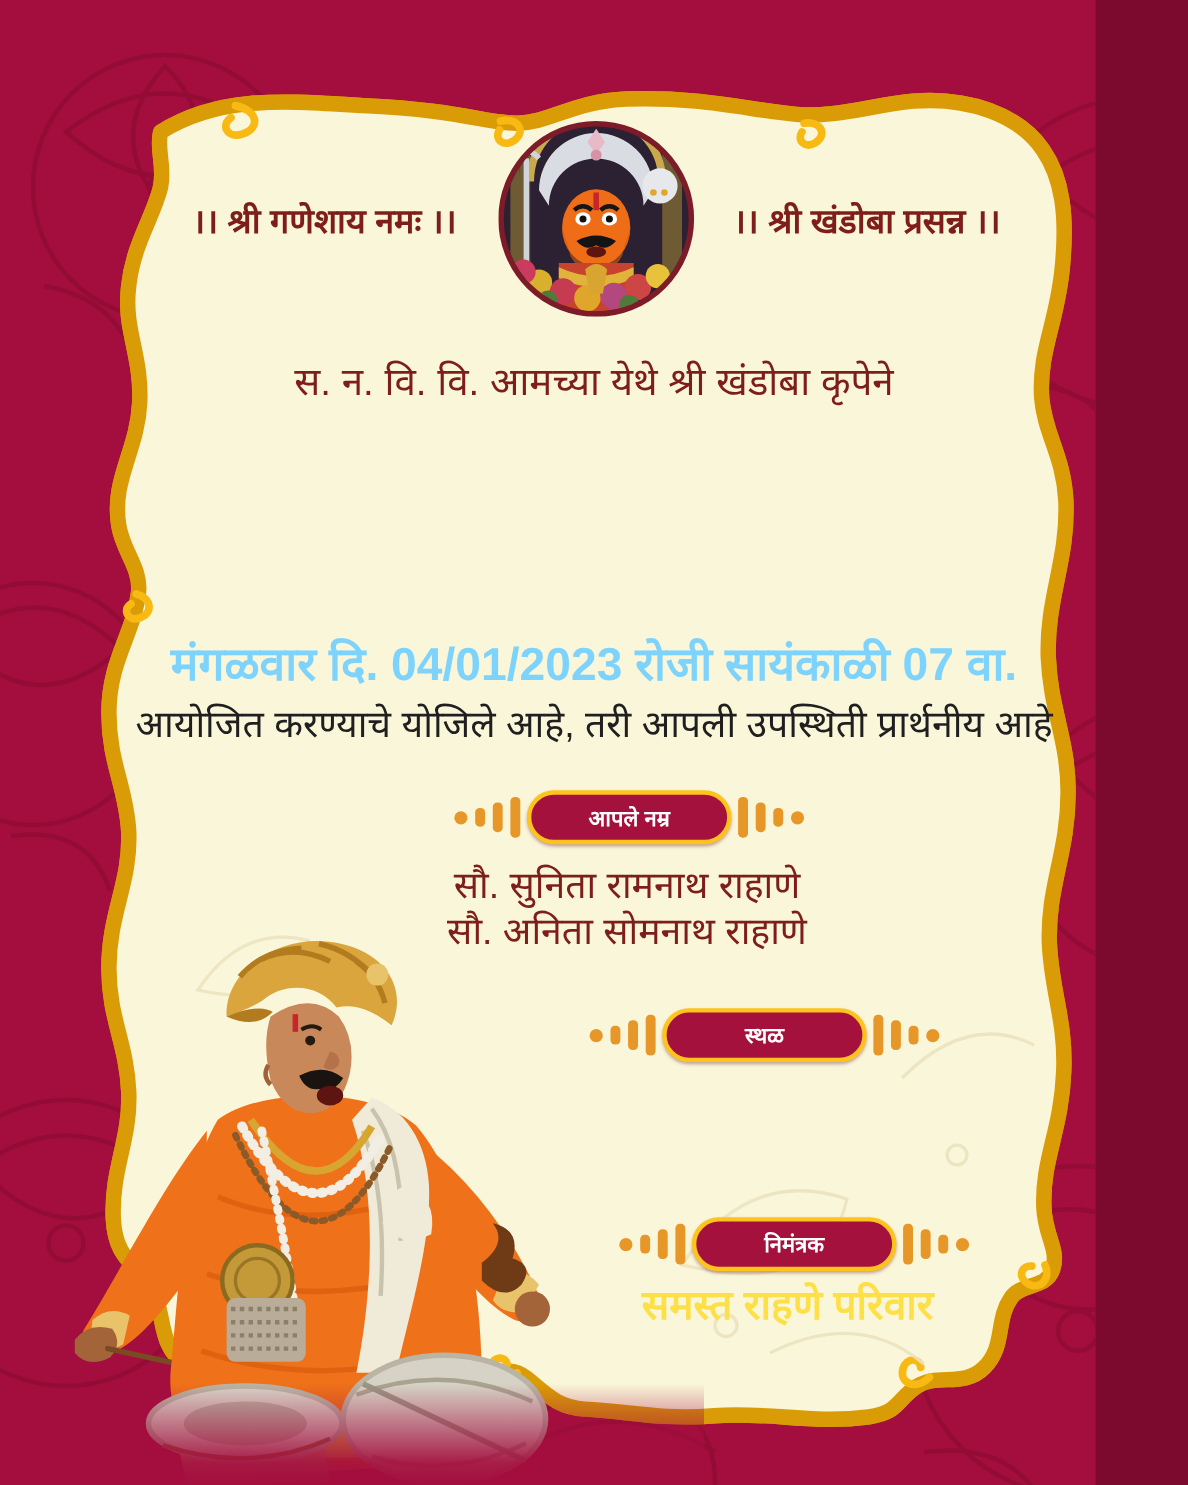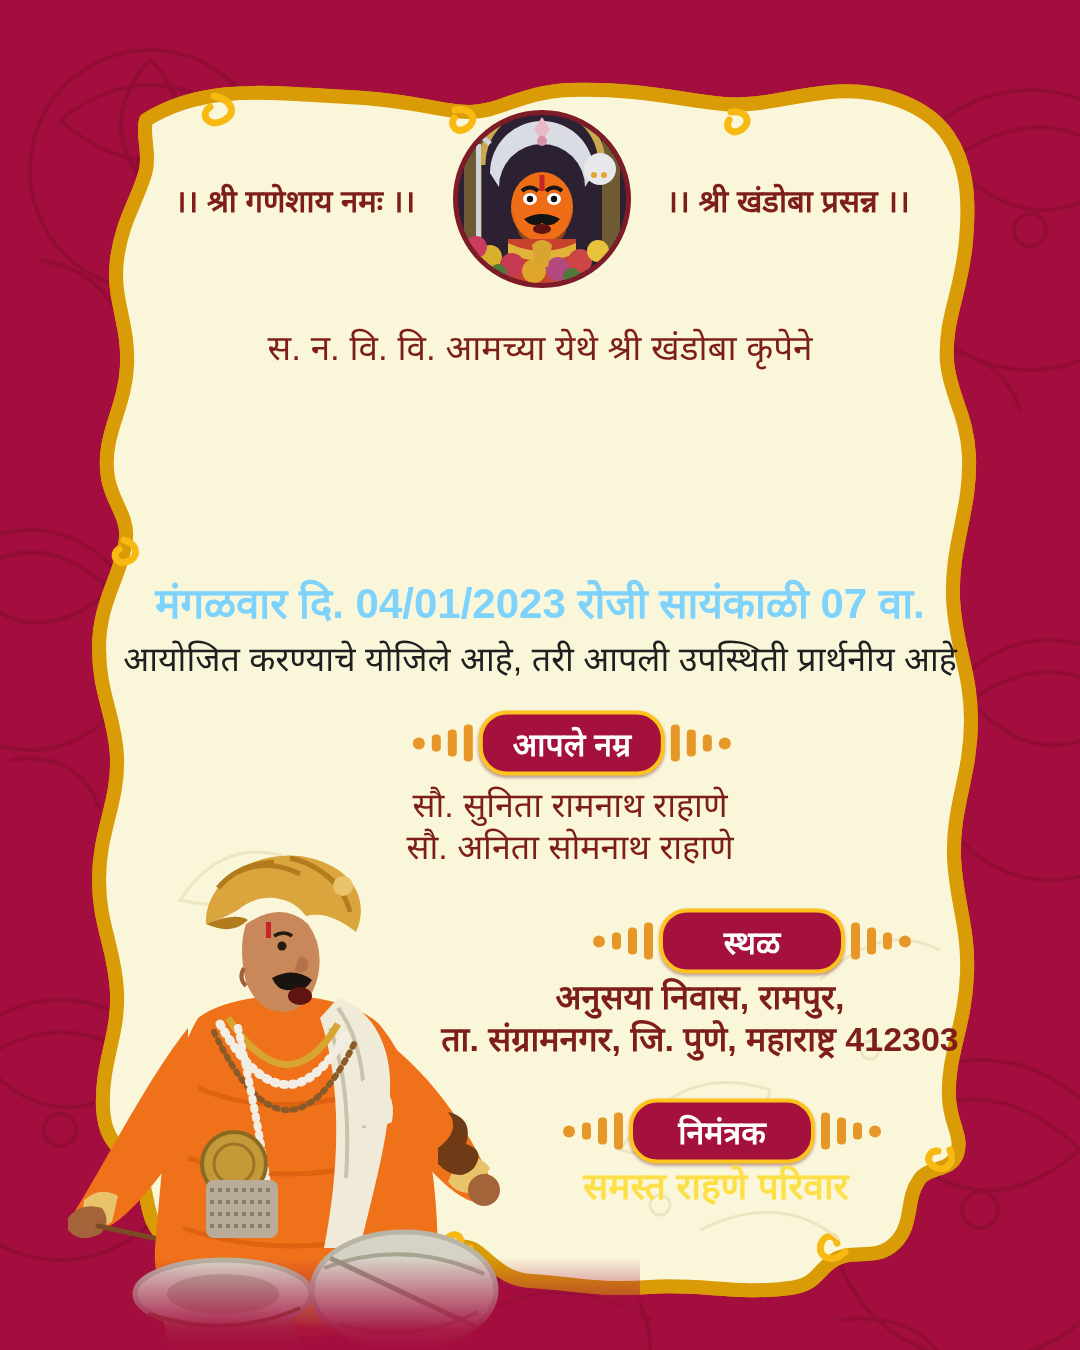--- a/index.html
+++ b/index.html
@@ -1,17 +1,17 @@
 <!DOCTYPE html>
 <html><head>
 <meta charset="utf-8">
 <style>
   html,body{margin:0;padding:0;background:#7c0a2e;}
   .canvas{
-    position:relative;width:1080px;height:1350px;overflow:hidden;
+    position:relative;width:996px;height:1350px;overflow:hidden;
     background:#a30e3e;
     font-family:"Liberation Sans",sans-serif;
   }
   .layer{position:absolute;left:0;top:0;}
   .txt{position:absolute;transform:translateX(-50%);white-space:nowrap;line-height:1.25;}
   .blessing{font-size:31px;font-weight:bold;color:#7e1e1b;}
   .intro{font-size:35px;font-weight:normal;color:#7e1e1b;}
   .main-title{
     font-size:102px;font-weight:800;color:#a5113d;letter-spacing:2px;
     text-shadow:
@@ -24,21 +24,21 @@
   .names{font-size:34px;font-weight:normal;color:#7e1e1b;text-align:center;line-height:42px;}
   .addr{font-size:34px;font-weight:bold;color:#7e1e1b;text-align:center;line-height:42px;}
   .inviter-name{font-size:37px;font-weight:800;color:#fde047;}
   .badge{position:absolute;transform:translate(-50%,-50%);display:flex;align-items:center;}
   .badge .dot{width:12px;height:12px;border-radius:50%;background:#e69728;}
   .badge .bar{width:9px;border-radius:4px;background:#e69728;}
   .badge .h1{height:17px}.badge .h2{height:27px}.badge .h3{height:37px}
   .badge .gap{width:7px}
   .badge .pill{
     margin:0 6px;background:#a5113d;border:4px solid #ffc31e;border-radius:28px;
-    color:#ffffff;font-size:32px;font-weight:bold;padding:7px 30px;min-width:118px;
+    color:#ffffff;font-size:20px;font-weight:bold;padding:7px 30px;min-width:118px;
     text-align:center;box-shadow:0 2px 3px rgba(90,10,30,.35);
   }
   .bottom-fade{
     position:absolute;left:0;top:1258px;width:640px;height:92px;
     background:linear-gradient(to bottom, rgba(163,14,62,0) 0%, rgba(163,14,62,.92) 78%, #a30e3e 100%);
   }
 </style>
 </head>
 <body>
 
@@ -223,42 +223,38 @@
     <span class="bar h1"></span>
       <span class="gap"></span>
     <span class="dot"></span>
   </div>
 
   <div class="txt names" style="left:570px;top:784px;">
     <div>सौ. सुनिता रामनाथ राहाणे</div>
     <div>सौ. अनिता सोमनाथ राहाणे</div>
   </div>
 
-  <div class="badge" style="left:752px;top:941px;">
+  <div class="badge" style="left:695px;top:941px;">
     <span class="dot"></span>
       <span class="gap"></span>
     <span class="bar h1"></span>
       <span class="gap"></span>
     <span class="bar h2"></span>
       <span class="gap"></span>
     <span class="bar h3"></span>
     <span class="pill">स्थळ</span>
     <span class="bar h3"></span>
       <span class="gap"></span>
     <span class="bar h2"></span>
       <span class="gap"></span>
     <span class="bar h1"></span>
       <span class="gap"></span>
     <span class="dot"></span>
   </div>
 
-  <div class="txt addr" style="left:700px;top:976px;">
-    <div>अनुसया निवास, रामपुर,</div>
-    <div>ता. संग्रामनगर, जि. पुणे, महाराष्ट्र 412303</div>
-  </div>
 
   <div class="badge" style="left:722px;top:1131px;">
     <span class="dot"></span>
       <span class="gap"></span>
     <span class="bar h1"></span>
       <span class="gap"></span>
     <span class="bar h2"></span>
       <span class="gap"></span>
     <span class="bar h3"></span>
     <span class="pill">निमंत्रक</span>

